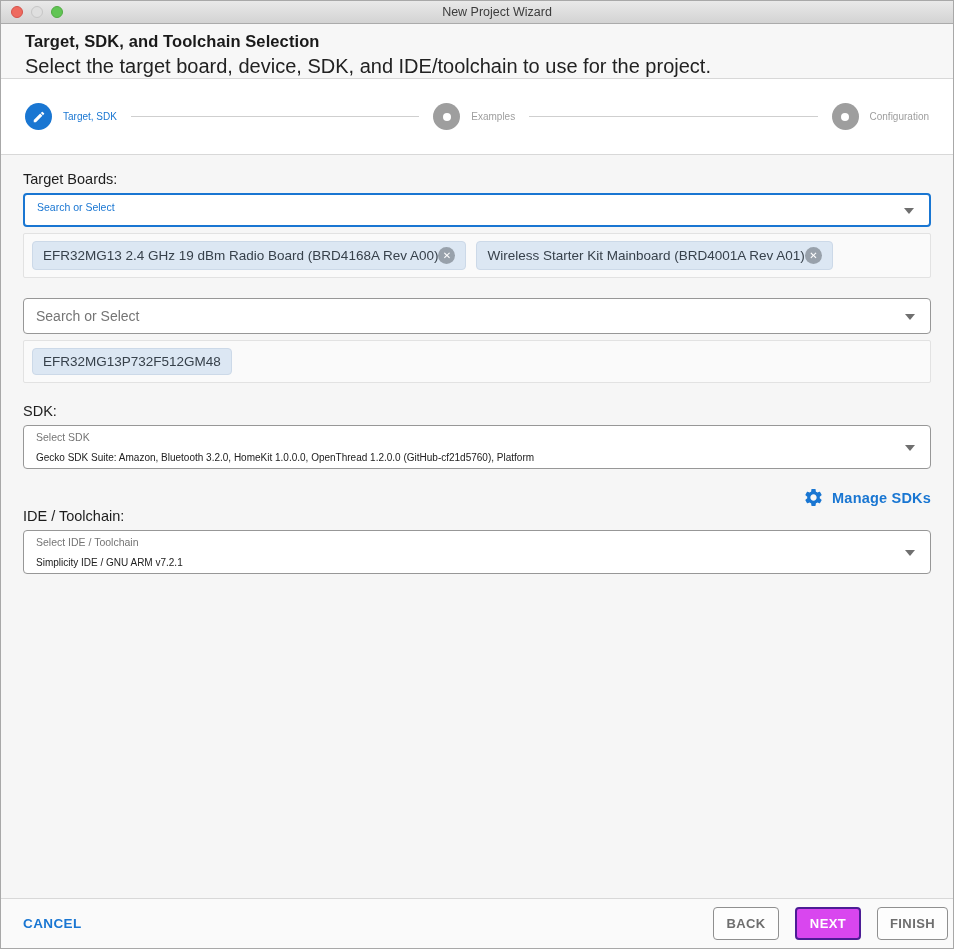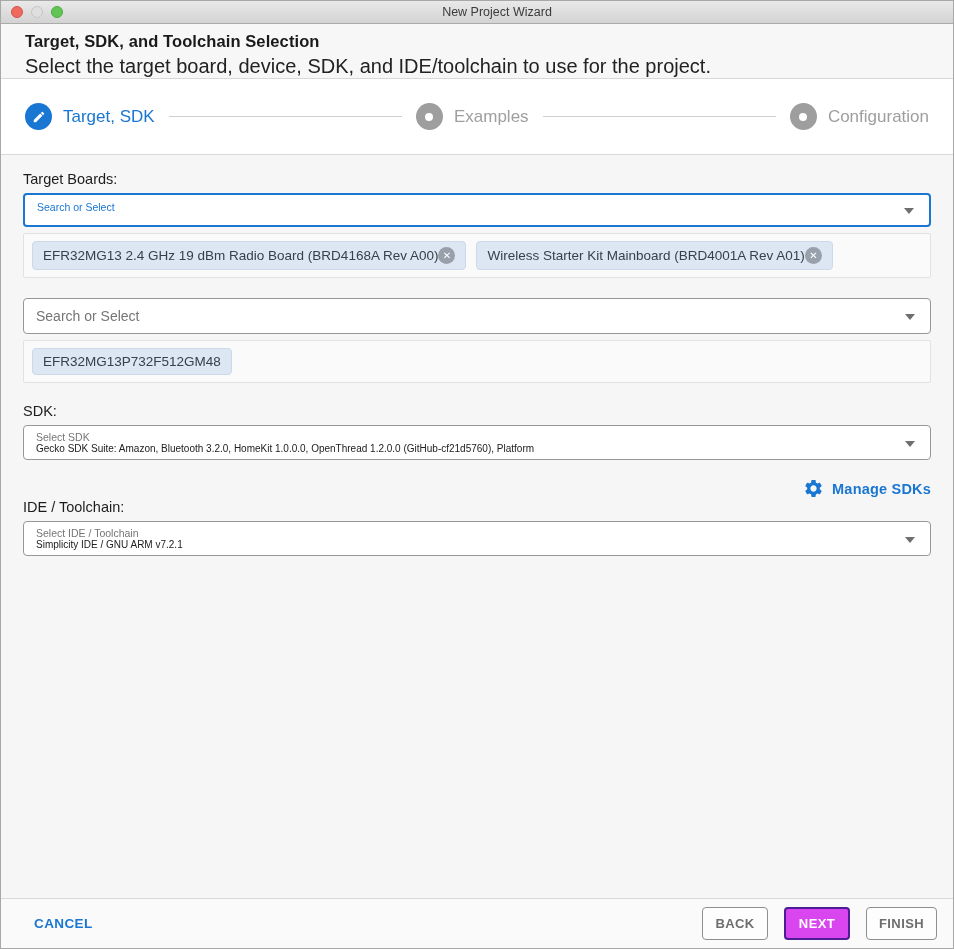--- a/index.html
+++ b/index.html
@@ -21,52 +21,52 @@
   .header { flex:0 0 53px; background:#f7f7f7; border-bottom:1px solid #d8d8d8; padding:8px 24px 0 24px; }
   .header h1 { font-size:16.5px; font-weight:bold; color:#1a1a1a; letter-spacing:.1px; }
   .header p { font-size:20px; color:#222; margin-top:4px; }
 
   
   .stepper { flex:0 0 76px; background:#fff; border-bottom:1px solid #d8d8d8; display:flex; align-items:center; padding:0 24px; }
   .step { display:flex; align-items:center; gap:11px; flex:0 0 auto; }
   .step-circle { width:27px; height:27px; border-radius:50%; display:flex; align-items:center; justify-content:center; }
   .step.active .step-circle { background:#1976d2; }
   .step.inactive .step-circle { background:#9e9e9e; }
-  .step-label { font-size:17px; }
+  .step-label { font-size:10px; }
   .step.active .step-label { color:#1976d2; font-weight:500; }
   .step.inactive .step-label { color:#9e9e9e; }
   .step-dot { width:8px; height:8px; border-radius:50%; background:#fff; }
   .step-line { flex:1 1 auto; height:0; border-top:1px solid #cfcfcf; margin:0 14px; }
   .pencil-svg { width:14px; height:14px; fill:#fff; }
 
   
   .content { flex:1 1 auto; background:#f6f6f6; padding:16px 22px 0 22px; }
   .field-label { font-size:14.5px; color:#1d1d1d; margin-bottom:6px; }
   .combo { position:relative; background:#fff; border:1px solid #979797; border-radius:4px; width:100%; cursor:pointer; }
   .combo.focused { border:2px solid #1976d2; height:34px; }
   .combo .float-label { position:absolute; top:5px; left:12px; font-size:10.5px; color:#757575; }
   .combo.focused .float-label { color:#1976d2; top:6px; }
   .combo.plain { height:36px; display:flex; align-items:center; }
   .combo.plain .placeholder { font-size:14px; color:#757575; padding-left:12px; }
-  .combo.tall { height:35px; }
+  .combo.tall { height:44px; }
   .combo.tall .combo-value { position:absolute; left:12px; bottom:5px; right:40px; font-size:10px; color:#212121; white-space:nowrap; overflow:hidden; }
   .dd-arrow { position:absolute; right:15px; top:50%; margin-top:-2px; width:0; height:0; border-left:5px solid transparent; border-right:5px solid transparent; border-top:6px solid #6f6f6f; }
 
   .chips-box { margin-top:6px; background:#fafafa; border:1px solid #e2e2e2; border-radius:2px; padding:7px 8px; display:flex; gap:10px; align-items:center; }
   .chip { background:#dce7f3; border:1px solid #ccd9e8; border-radius:4px; padding:5px 10px; display:inline-flex; align-items:center; font-size:13.5px; color:#37414b; white-space:nowrap; }
   .chip-x { width:17px; height:17px; border-radius:50%; background:#98a1ab; color:#fff; font-size:10px; line-height:17px; text-align:center; cursor:pointer; flex:0 0 17px; font-weight:bold; }
 
   .section-gap { height:20px; }
 
   .manage-row { margin-top:18px; margin-bottom:0; display:flex; justify-content:flex-end; align-items:center; gap:8px; cursor:pointer; }
   .gear-svg { width:21px; height:21px; fill:#1976d2; }
   .manage-label { font-size:14.5px; font-weight:bold; color:#1976d2; letter-spacing:.2px; }
 
   
-  .footer { flex:0 0 50px; background:#fafafa; border-top:1px solid #d8d8d8; display:flex; align-items:center; padding:0 16px; }
+  .footer { flex:0 0 50px; background:#fafafa; border-top:1px solid #d8d8d8; display:flex; align-items:center; padding:0 5px; }
   .cancel-link { font-size:13.5px; font-weight:bold; color:#1976d2; letter-spacing:.4px; margin-left:17px; cursor:pointer; }
   .footer-spacer { flex:1 1 auto; }
   .btn { min-width:66px; height:33px; border-radius:4px; font-family:inherit; font-size:13px; font-weight:bold; letter-spacing:.4px; margin-left:16px; cursor:pointer; padding:0 12px; }
   .btn.secondary { background:#fdfdfd; border:1px solid #8f8f8f; color:#6e6e6e; }
   .btn.primary { background:#d946ef; border:2px solid #4c1d95; color:#fff; }
 </style>
 </head>
 <body>
 
 <div class="window">

